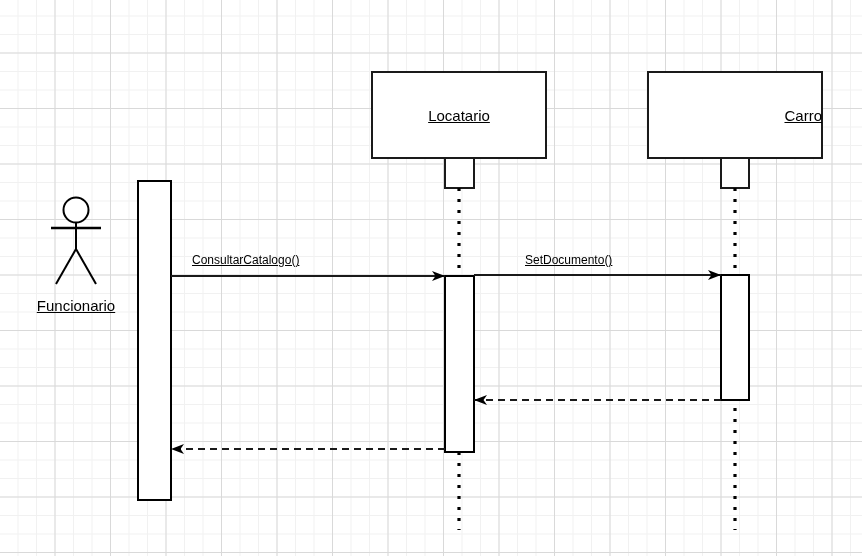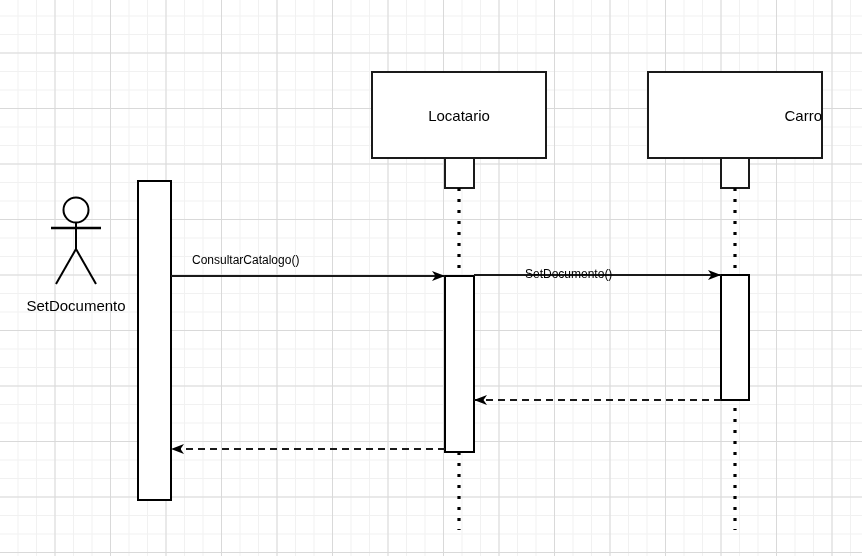--- a/index.html
+++ b/index.html
@@ -35,20 +35,21 @@
     top: 0;
     width: 862px;
     height: 556px;
   }
   .lbl {
     position: absolute;
     color: #000000;
     font-family: "Liberation Sans", sans-serif;
     white-space: nowrap;
     line-height: 1;
+    text-decoration: underline;
   }
   .lbl-participant {
     font-size: 15px;
     text-align: center;
   }
   .lbl-message {
     font-size: 12px;
   }
   .lbl-actor {
     font-size: 15px;
@@ -104,19 +105,19 @@
 
     <line x1="721" y1="400" x2="474" y2="400" stroke="#1a1a1a" stroke-width="2" stroke-dasharray="7 5" marker-end="url(#arrow-left)"></line>
 
     <line x1="445" y1="449" x2="171" y2="449" stroke="#1a1a1a" stroke-width="2" stroke-dasharray="7 5" marker-end="url(#arrow-left)"></line>
   </svg>
 
   <div class="lbl lbl-participant" style="left:372px; top:108px; width:174px;">Locatario</div>
 
   <div class="lbl lbl-participant" style="left:648px; top:108px; width:174px;text-align:right;">Carro</div>
 
-  <div class="lbl lbl-actor" style="left:16px; top:298px; width:120px;">SetDocumento</div>
+  <div class="lbl lbl-actor" style="left:16px; top:298px; width:120px;">Funcionario</div>
 
   <div class="lbl lbl-message" style="left:192px; top:254px;">ConsultarCatalogo()</div>
 
-  <div class="lbl lbl-message" style="left:525px; top:268px;">SetDocumento()</div>
+  <div class="lbl lbl-message" style="left:525px; top:254px;">SetDocumento()</div>
 
 </div>
 
 </body></html>

